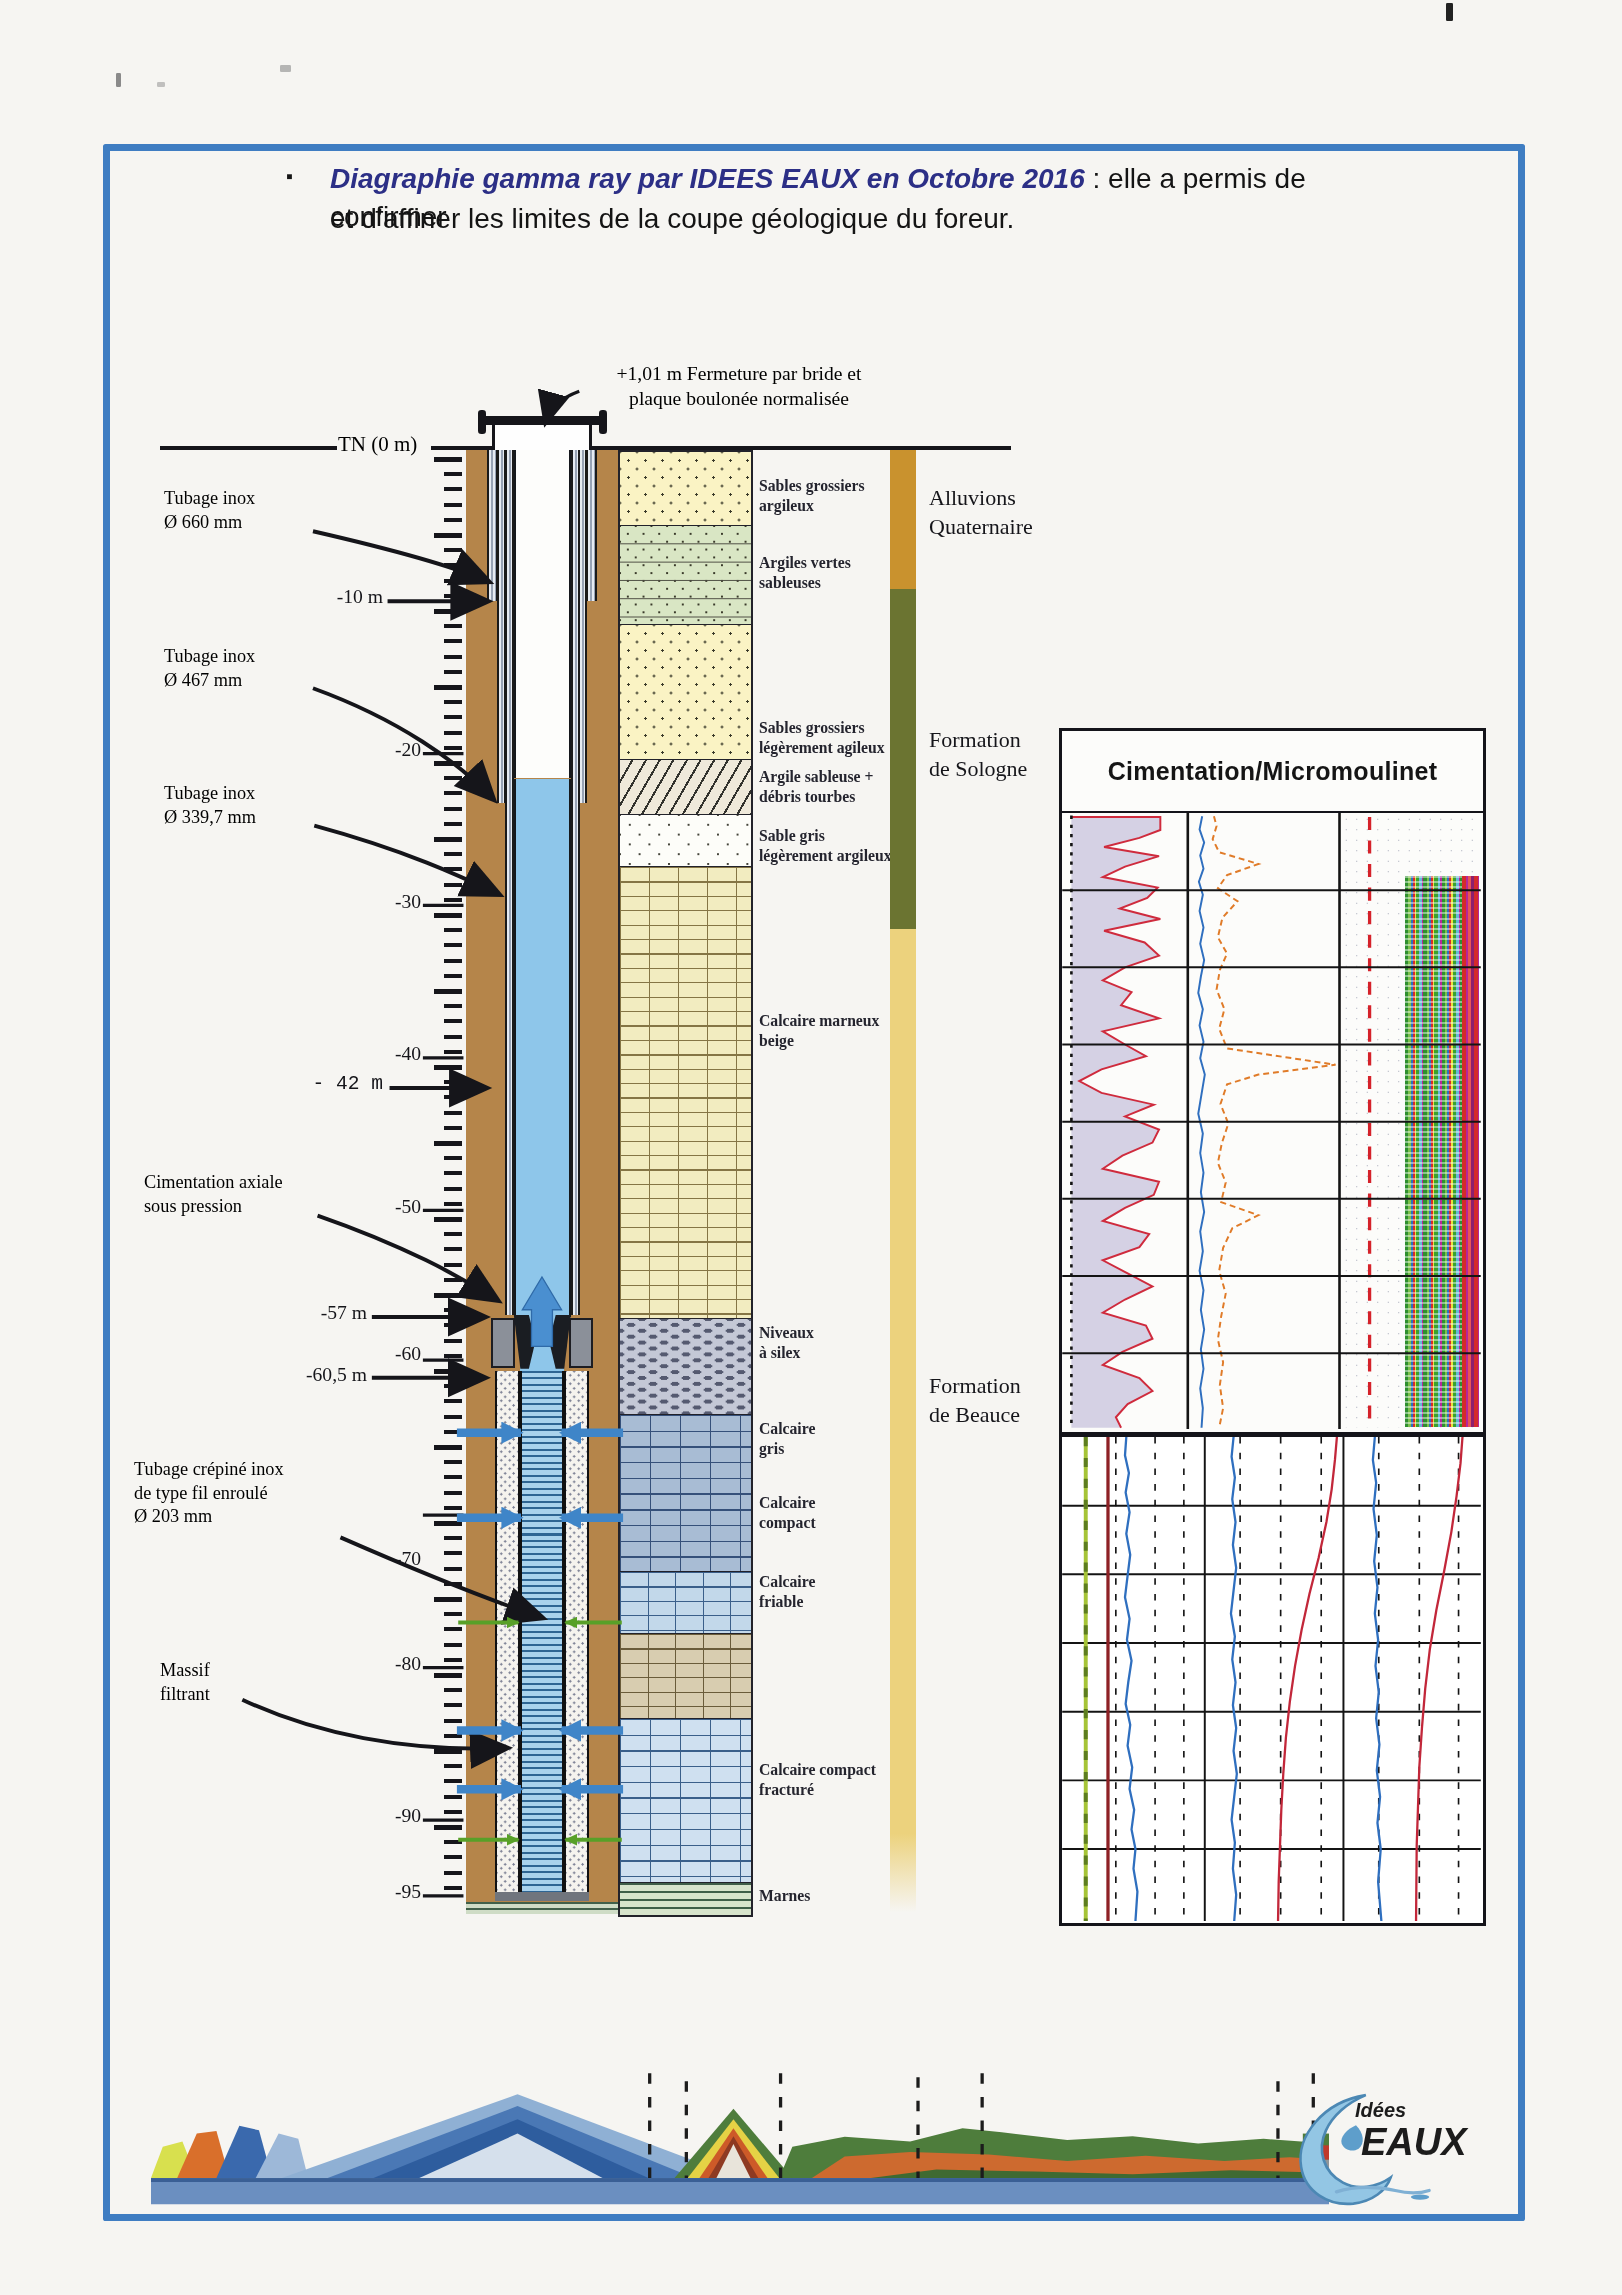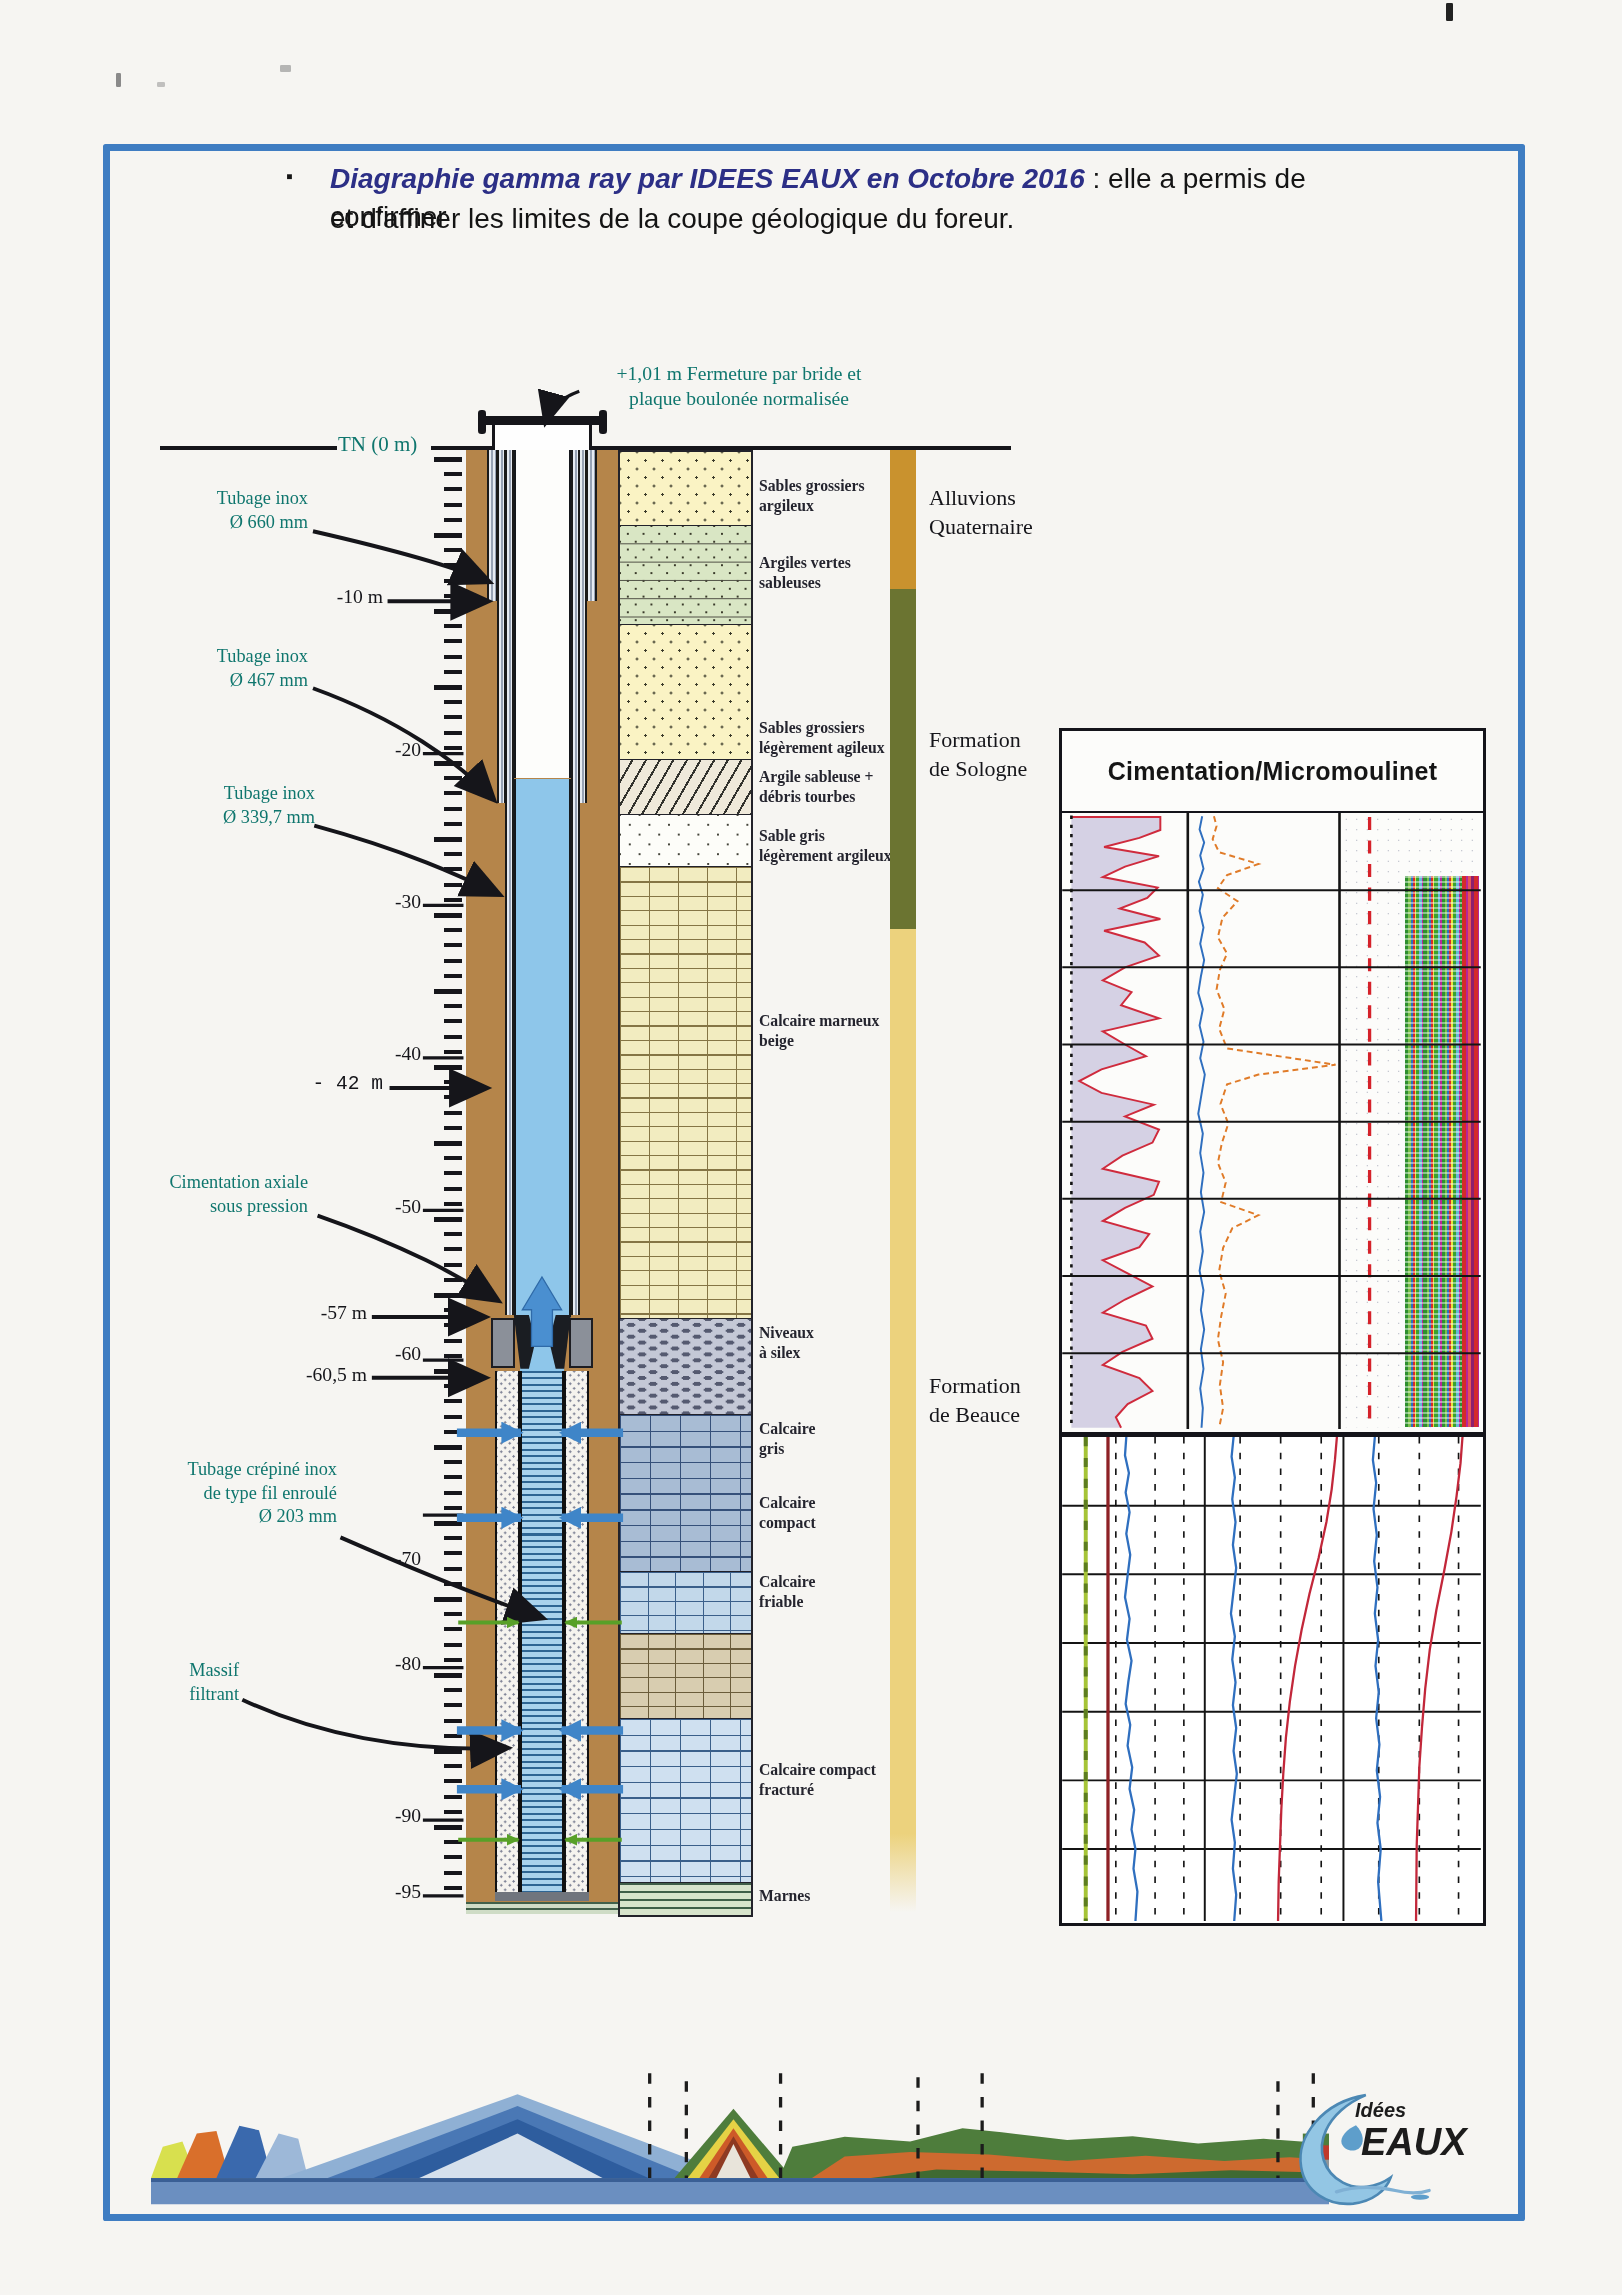--- a/index.html
+++ b/index.html
@@ -13,22 +13,22 @@
   
   .speck{position:absolute;background:#8a8a8a;border-radius:1.3px;}
 
   
   .h-bullet{position:absolute;left:286px;top:165px;font-size:19.6px;color:#151515;font-family:"Liberation Sans",sans-serif;}
   .h-line{position:absolute;left:330px;width:1060px;font-size:28px;line-height:38px;font-family:"Liberation Sans",sans-serif;color:#141414;}
   .h-hl{font-style:italic;font-weight:600;color:#2c2f86;}
 
   
   .tnline{position:absolute;height:3.9px;background:#15151a;}
-  .lab{position:absolute;font-size:18.3px;line-height:23.6px;color:#0f766e;}
-  .lab.right{text-align:right;}
+  .lab{position:absolute;font-size:18.3px;line-height:23.6px;color:#000000;}
+  .lab.right{text-align:left;}
   .depthlab{position:absolute;font-size:19.6px;text-align:right;color:#15151a;}
 
   
   .ruler1{position:absolute;left:444px;top:457px;width:18.3px;height:1444px;
     background:repeating-linear-gradient(180deg,#15151a 0 3.9px,transparent 3.9px 15.2px);}
   .ruler5{position:absolute;left:434px;top:457px;width:27.5px;height:1444px;
     background:repeating-linear-gradient(180deg,#15151a 0 5.2px,transparent 5.2px 76px);}
 
   
   .annulus{position:absolute;left:466px;top:450px;width:152px;height:1454px;background:#b5854a;}

